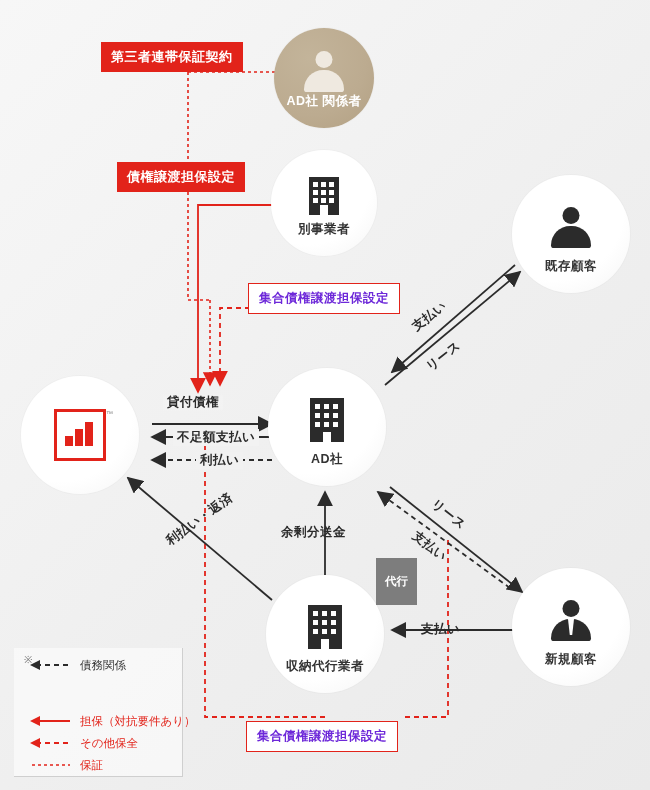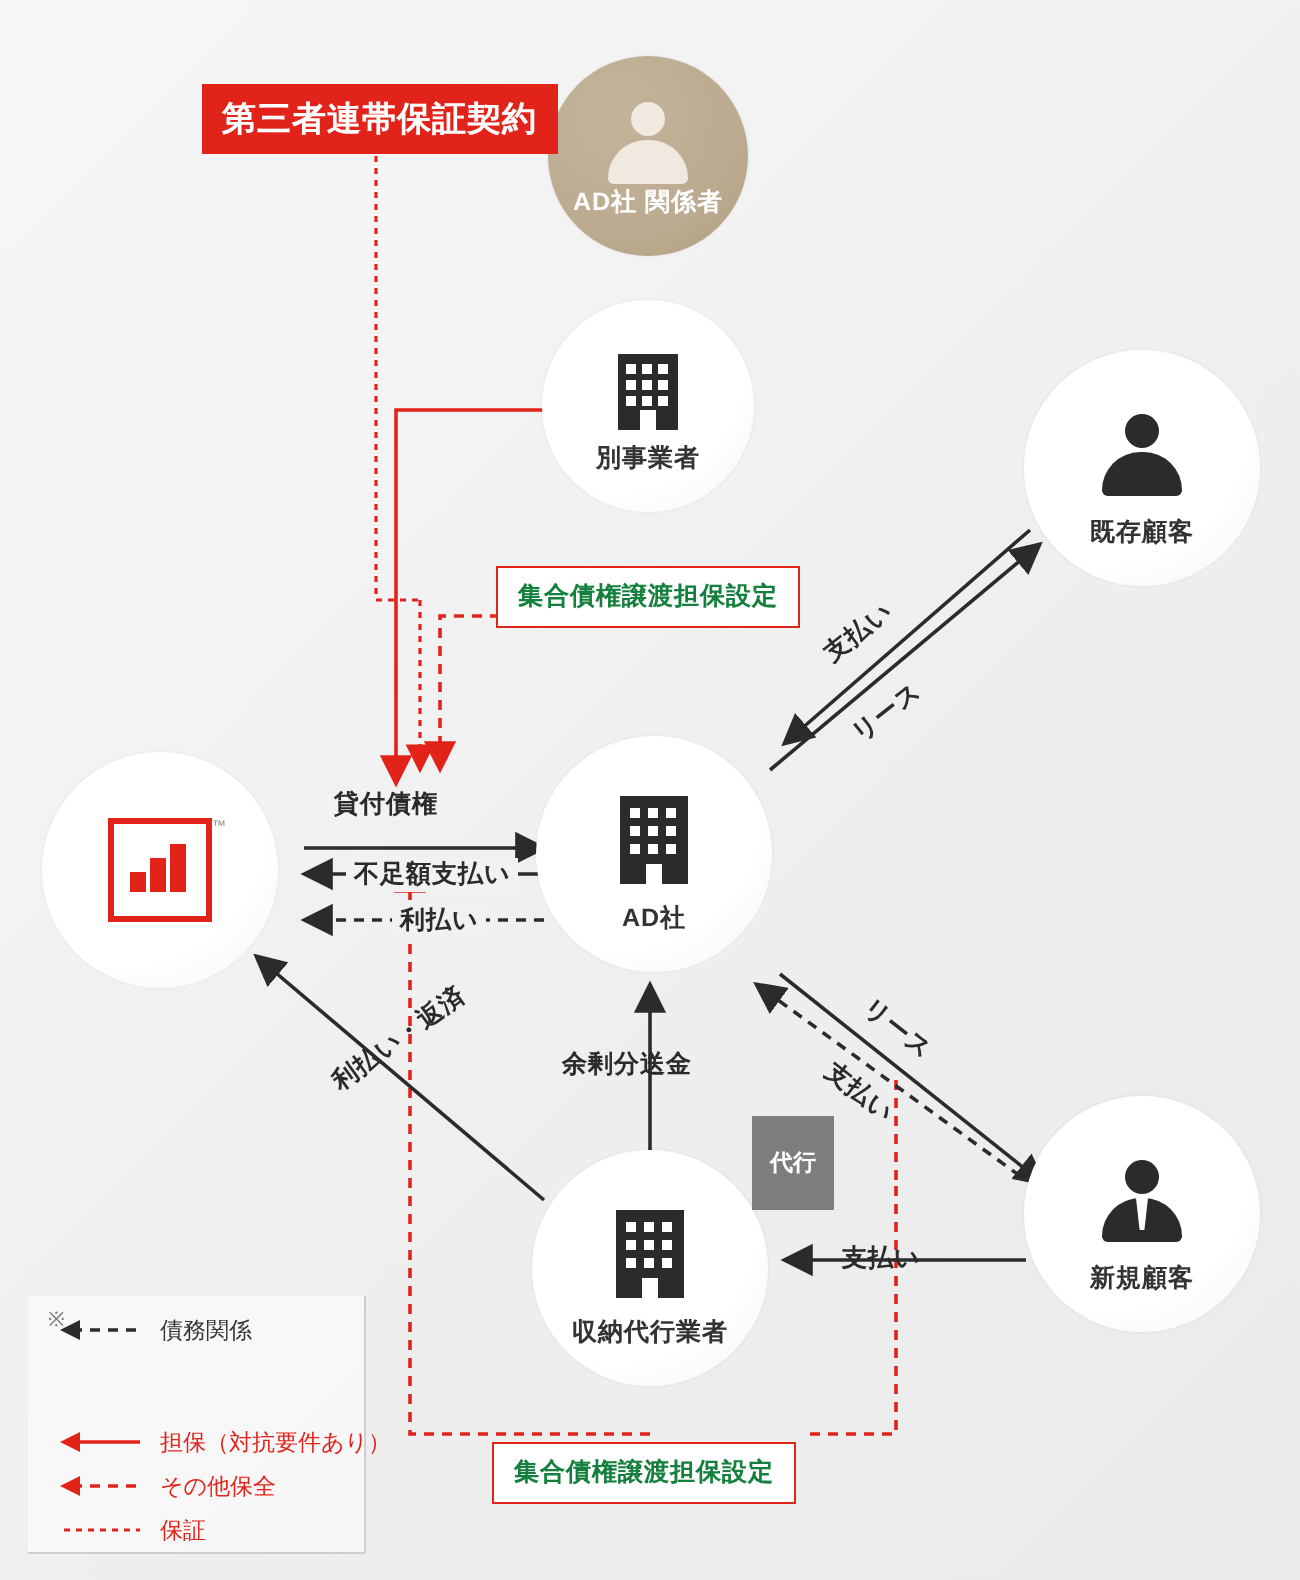--- a/index.html
+++ b/index.html
@@ -135,30 +135,30 @@
     right: -10px;
     top: -2px;
     font-size: 7px;
     color: #888;
   }
   
   .redbox {
     position: absolute;
     background: #e2231a;
     color: #ffffff;
-    font-size: 17px;
+    font-size: 13px;
     font-weight: bold;
     padding: 6px 10px;
     white-space: nowrap;
     letter-spacing: 0.5px;
   }
   .redoutline {
     position: absolute;
     background: #ffffff;
-    color: #15803d;
+    color: #6d28d9;
     border: 1.5px solid #e2231a;
     font-size: 12.5px;
     font-weight: bold;
     padding: 6px 10px;
     white-space: nowrap;
     letter-spacing: 0.5px;
     text-align: center;
   }
   .graybox {
     position: absolute;
@@ -376,32 +376,33 @@
         <div class="win" style="left:23px; top:15px;"></div>
         <div class="win" style="left:5px;  top:24px;"></div>
         <div class="win" style="left:14px; top:24px;"></div>
         <div class="win" style="left:23px; top:24px;"></div>
         <div class="door"></div>
       </div>
     </div>
     <div class="node-label">収納代行業者</div>
   </div>
 
-  <div class="node" style="left:512px; top:548px; width:118px; height:118px;justify-content:center;">
+  <div class="node" style="left:512px; top:568px; width:118px; height:118px;justify-content:center;">
     <div class="glyph">
       <div class="person tie">
         <div class="head"></div>
         <div class="body"></div>
         <div class="tieknot"></div>
       </div>
     </div>
     <div class="node-label">新規顧客</div>
   </div>
 
   <div class="redbox" style="left:101px; top:42px;">第三者連帯保証契約</div>
+  <div class="redbox" style="left:117px; top:162px;">債権譲渡担保設定</div>
   <div class="redoutline" style="left:248px; top:283px;">集合債権譲渡担保設定</div>
   <div class="redoutline" style="left:246px; top:721px;">集合債権譲渡担保設定</div>
 
   <div class="graybox" style="left:376px; top:558px;">代行</div>
 
   <div class="edge-label" style="left:163px; top:394px; background:linear-gradient(to bottom, rgba(243,243,243,0) 0%, rgba(243,243,243,0.9) 20%, rgba(243,243,243,0.9) 80%, rgba(243,243,243,0) 100%); padding:0 4px;">貸付債権</div>
   <div class="edge-label" style="left:173px; top:429px; background:#f2f2f2; padding:0 4px;">不足額支払い</div>
   <div class="edge-label" style="left:196px; top:452px; background:#f1f1f1; padding:0 4px;">利払い</div>
   <div class="edge-label rot-nw" style="left:168px; top:534px;">利払い・返済</div>
   <div class="edge-label" style="left:281px; top:524px;">余剰分送金</div>

